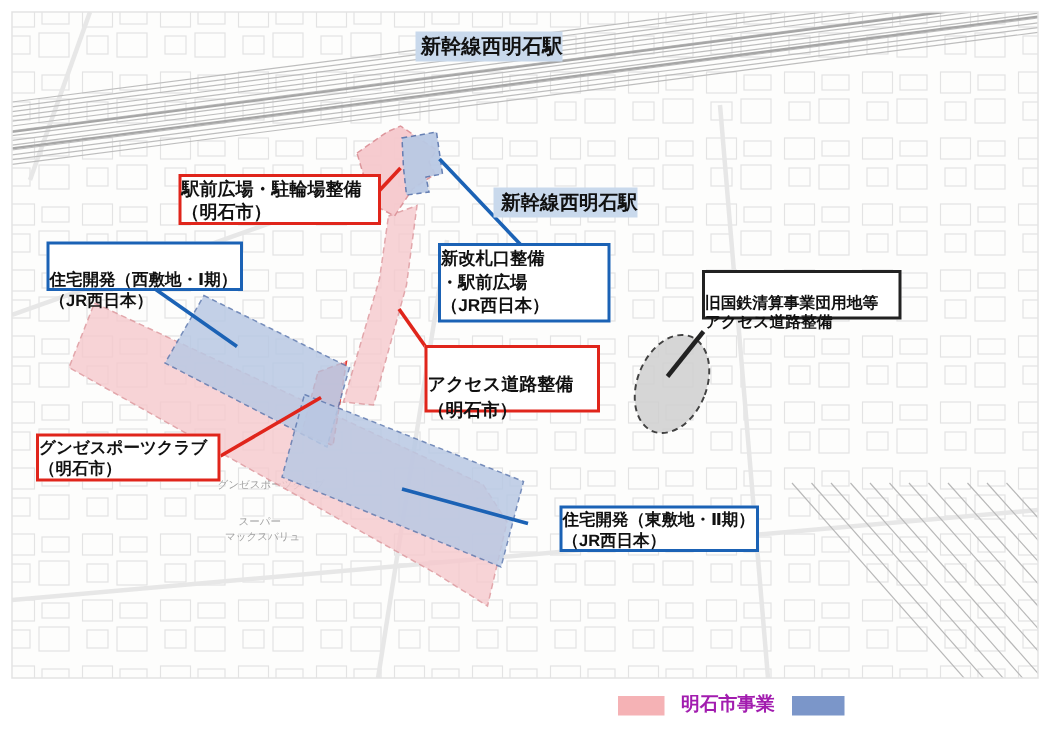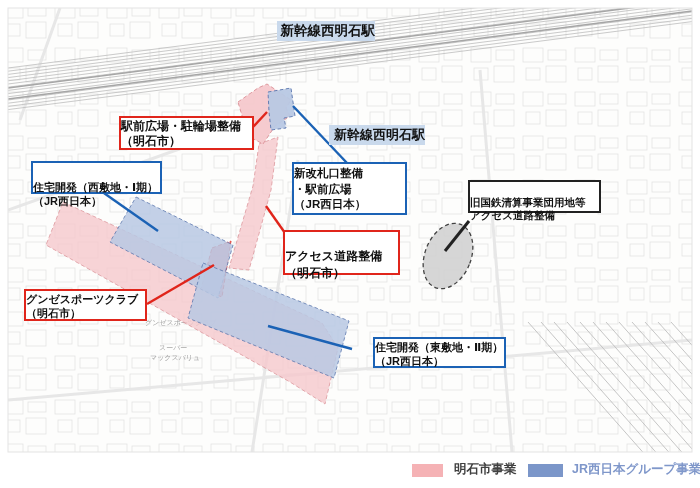--- a/index.html
+++ b/index.html
@@ -139,17 +139,16 @@
     <div>住宅開発（東敷地・Ⅱ期）</div>
     <div>（JR西日本）</div>
   </div>
 
   <div class="abs callout" style="left: 468px; top: 180px; width: 133px; height: 33px; font-size: 10.5px; line-height: 13px; padding-top: 14px; border-color: rgb(34, 34, 34);">
     <div>旧国鉄清算事業団用地等</div>
     <div>アクセス道路整備</div>
   </div>
 
   <div class="abs" style="left: 412px; top: 464px; width: 31px; height: 13px; background: rgb(245, 178, 181);"></div>
-  <div class="abs legend-label" style="left: 454px; top: 461px; font-size: 12.5px; color: #404040;">明石市事業</div>
+  <div class="abs legend-label" style="left: 454px; top: 461px; font-size: 12.5px; color: #a21caf;">明石市事業</div>
   <div class="abs" style="left: 528px; top: 464px; width: 35px; height: 13px; background: rgb(123, 150, 201);"></div>
-  <div class="abs legend-label" style="left: 572px; top: 461px; font-size: 12.5px; color: rgb(127, 151, 202);">JR西日本グループ事業</div>
 
 </div>
 
 </body></html>

